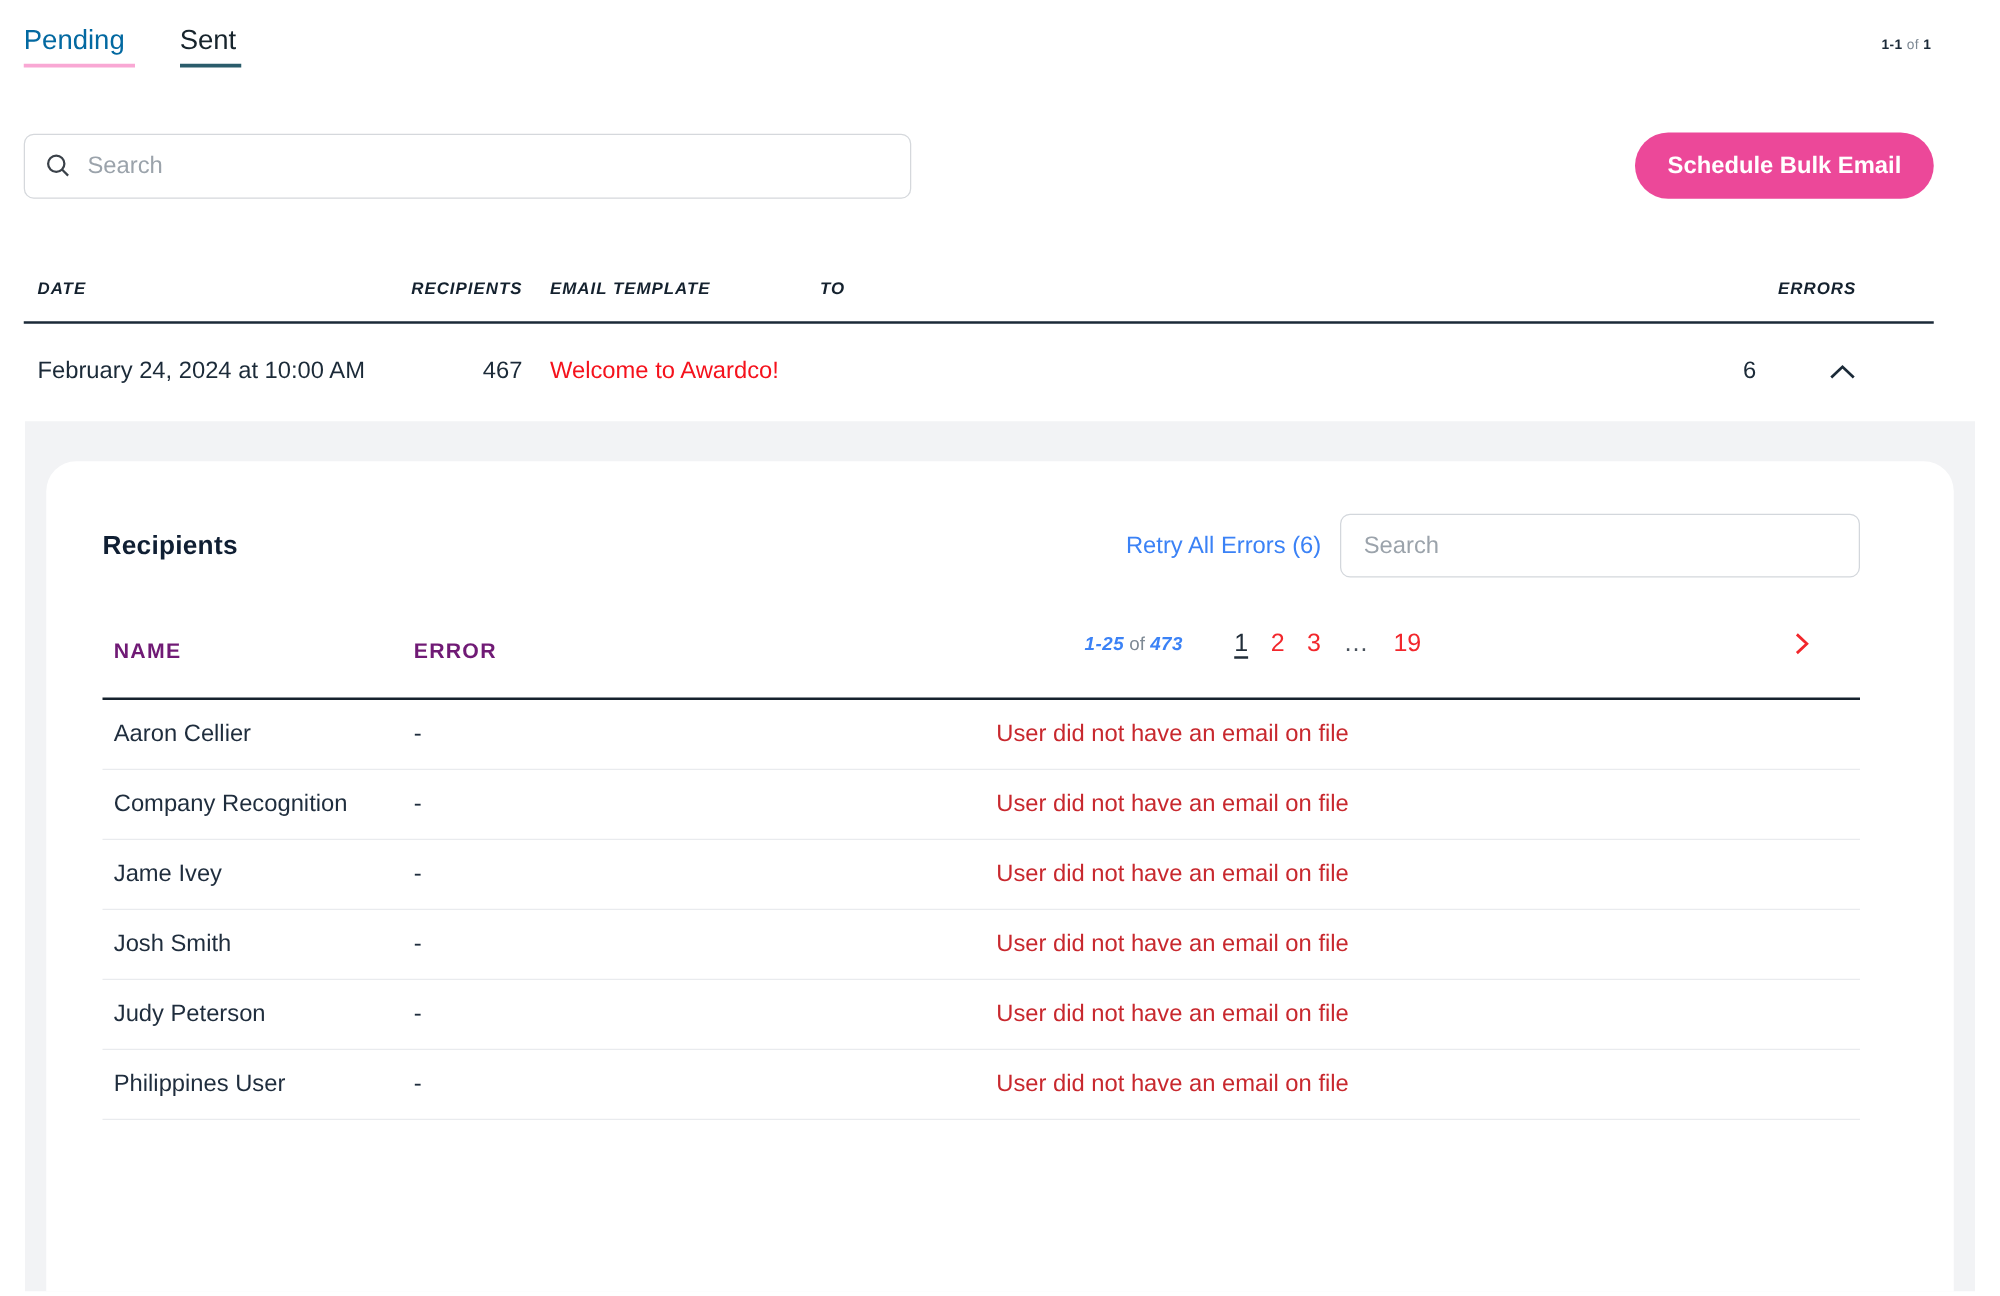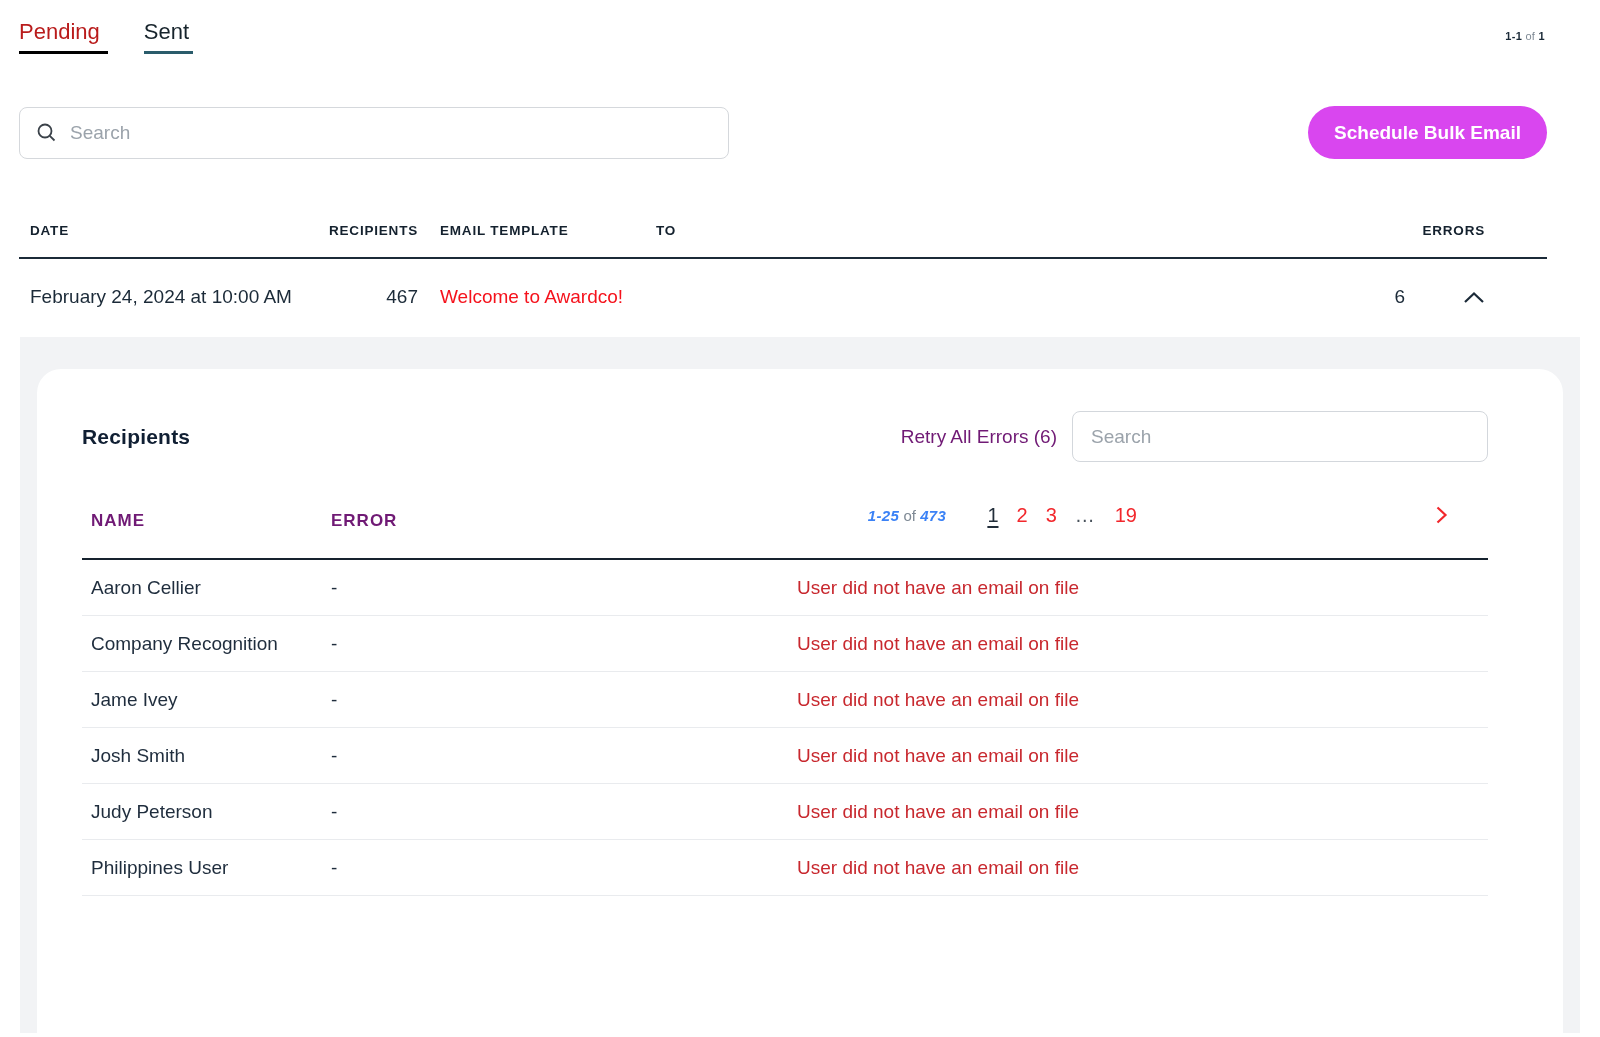--- a/index.html
+++ b/index.html
@@ -4,60 +4,60 @@
 <style>
   * { margin: 0; padding: 0; box-sizing: border-box; }
   html, body { width: 1600px; height: 1037px; overflow: hidden; background: #ffffff;
     font-family: "Liberation Sans", sans-serif; color: #1b2a38; }
 
   
   .tabs-bar { display: flex; justify-content: space-between; align-items: flex-start;
     padding: 18px 55px 0 19px; }
   .tabs { display: flex; gap: 36px; }
   .tab { font-size: 22px; line-height: 27px; padding: 0 8px 6px 0; cursor: pointer;
-    color: #b91c1c; border-bottom: 3px solid #000000; }
+    color: #0369a1; border-bottom: 3px solid #f9a8d4; }
   .tab.active { color: #17242c; font-weight: 500; border-bottom: 3px solid #2a5c6b; padding-right: 4px; }
   .top-count { font-size: 11px; color: #7e8994; margin-top: 12px; letter-spacing: 0.3px; }
   .top-count b { color: #1b2a38; font-weight: 700; }
 
   
   .controls { display: flex; justify-content: space-between; align-items: center;
     margin: 52px 53px 0 19px; }
   .search-box { width: 710px; height: 52px; border: 1px solid #d5d8dc; border-radius: 8px;
     display: flex; align-items: center; padding: 0 16px; gap: 13px; background: #fff; }
   .search-box input { border: none; outline: none; flex: 1; font-size: 19px;
     font-family: "Liberation Sans", sans-serif; color: #333; background: transparent; }
   .search-box input::placeholder { color: #9ba3ab; }
   .primary-btn { height: 53px; padding: 0 26px; border: none; border-radius: 27px;
-    background: #d946ef; color: #ffffff; font-size: 19px; font-weight: 600;
+    background: #ec4899; color: #ffffff; font-size: 19px; font-weight: 600;
     font-family: "Liberation Sans", sans-serif; cursor: pointer; }
 
   
   .sent-table { margin: 0 53px 0 19px; }
   .sent-grid { display: grid;
     grid-template-columns: 290px 98px 238px 1fr 80px 48px;
     padding-left: 11px; padding-right: 14px; align-items: center; }
   .sent-header { padding-top: 64px; padding-bottom: 19px; border-bottom: 2px solid #1b2a38; }
-  .sent-header .hcell { font-size: 13.5px; font-weight: 700; letter-spacing: 0.8px; color: #14212e; }
+  .sent-header .hcell { font-size: 13.5px; font-weight: 700; letter-spacing: 0.8px; color: #14212e; font-style: italic; }
   .col-right { text-align: right; }
   .col-template { padding-left: 22px; }
   .sent-row { height: 76px; font-size: 19px; }
   .cell-template { color: #f5121c; cursor: pointer; }
   .cell-chevron { display: flex; justify-content: flex-end; cursor: pointer; }
 
   
   .panel { margin: 2px 20px 0 20px; background: #f2f3f5; height: 696px;
     padding: 32px 17px 0 17px; }
   .card { background: #ffffff; border-radius: 24px 24px 0 0; min-height: 664px;
     padding: 0 75px 20px 45px; }
   .panel-top { display: flex; justify-content: space-between; align-items: center;
     padding-top: 42px; }
   .panel-title { font-size: 21px; font-weight: 700; color: #101f33; letter-spacing: 0.2px; }
   .panel-top-right { display: flex; align-items: center; gap: 15px; }
-  .retry-link { color: #701a75; font-size: 19px; cursor: pointer; white-space: nowrap; }
+  .retry-link { color: #3b82f6; font-size: 19px; cursor: pointer; white-space: nowrap; }
   .inner-search { width: 416px; height: 51px; border: 1px solid #d3d7dc; border-radius: 8px;
     padding: 0 18px; font-size: 19px; font-family: "Liberation Sans", sans-serif;
     color: #333; outline: none; }
   .inner-search::placeholder { color: #9ba3ab; }
 
   
   .inner-header { display: grid;
     grid-template-columns: 240px 466px 220px 150px 1fr 40px;
     margin-top: 37px; padding: 0 0 27px 9px; border-bottom: 2px solid #16222e;
     align-items: center; }

